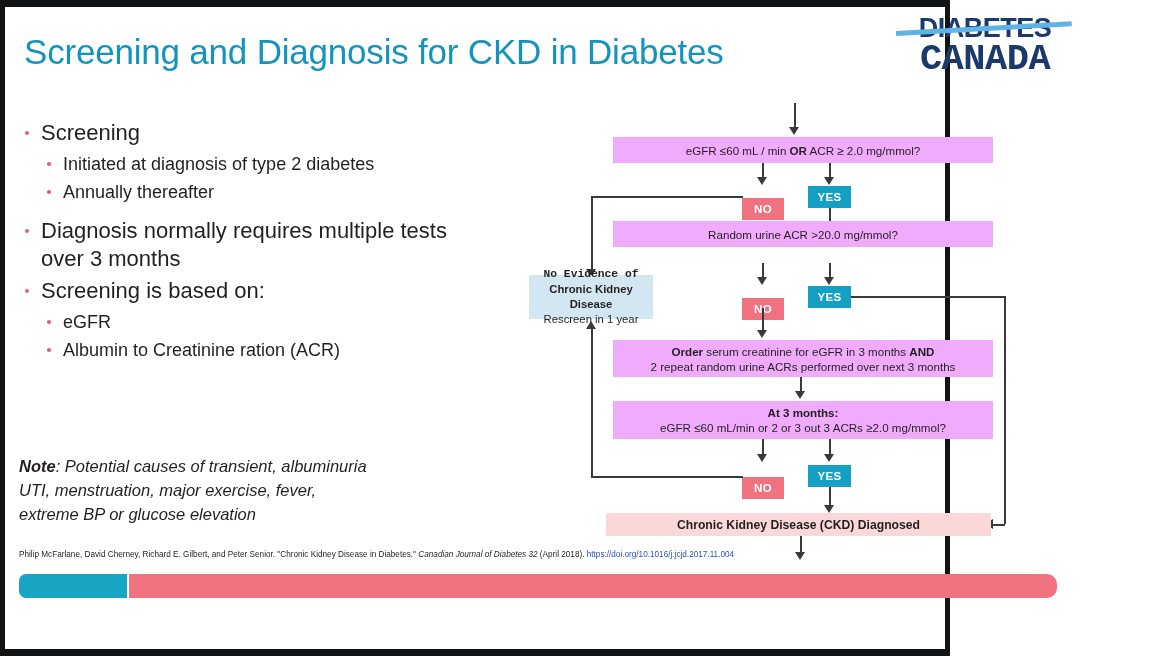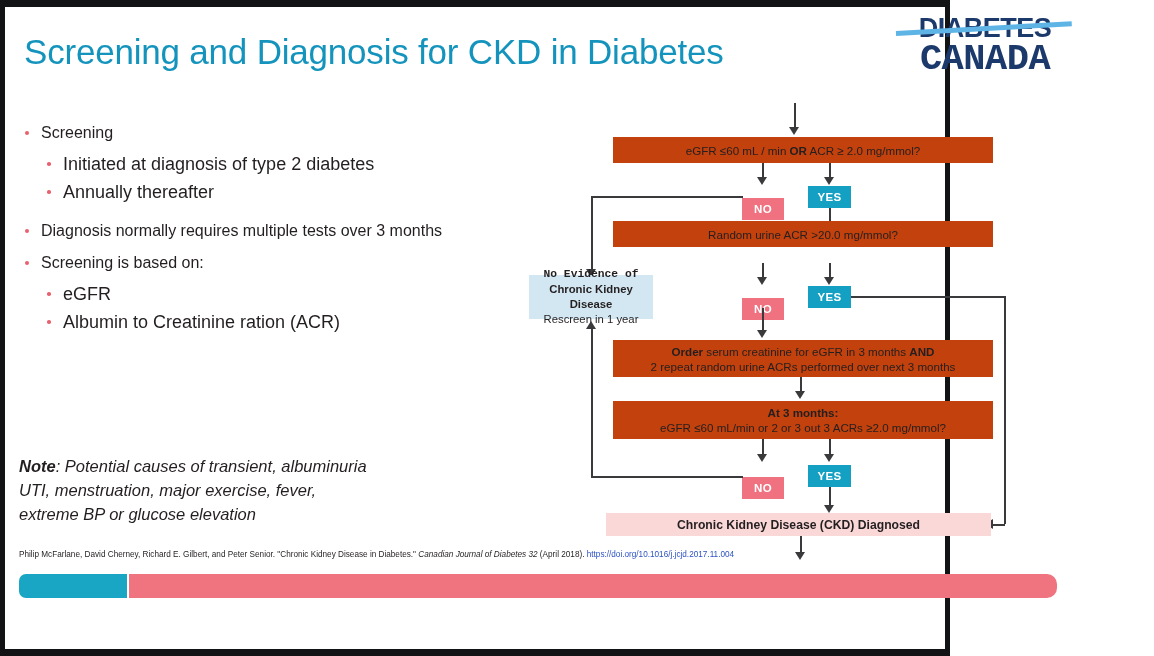--- a/index.html
+++ b/index.html
@@ -43,21 +43,21 @@
   .logo-w2{position:absolute;left:0;top:26px;width:180px;font-size:37px;font-family:Liberation Mono, monospace;}
   .logo-strike{
     position:absolute;left:1px;top:16px;width:176px;height:5px;
     background:#5eb4e5;
     transform:rotate(-3.2deg);
     transform-origin:left center;
   }
 
   
   .bullets{position:absolute;left:14px;top:112px;width:430px;}
-  .b1{position:relative;font-size:16px;line-height:28px;margin:0 0 4px 0;padding-left:22px;}
+  .b1{position:relative;font-size:22px;line-height:28px;margin:0 0 4px 0;padding-left:22px;}
   .b2{position:relative;font-size:18px;line-height:26px;margin:0 0 2px 0;padding-left:44px;}
   .b1::before{
     content:"";position:absolute;left:6px;top:12px;
     width:4px;height:4px;border-radius:50%;background:#e8616f;
   }
   .b2::before{
     content:"";position:absolute;left:28px;top:11px;
     width:3.5px;height:3.5px;border-radius:50%;background:#e8616f;
   }
   .spacer-sm{height:10px;}
@@ -87,21 +87,21 @@
     background:#ef7480;border-radius:0 10px 10px 0;
   }
 
   
   .flow{position:absolute;left:0;top:0;width:1144px;height:642px;}
   .fbox{
     position:absolute;box-sizing:border-box;
     display:flex;flex-direction:column;align-items:center;justify-content:center;
     text-align:center;
   }
-  .gray{background:#c2410c;font-size:11.6px;line-height:15px;color:#231f20;}
+  .gray{background:#f0abfc;font-size:11.6px;line-height:15px;color:#231f20;}
   .gray b{font-weight:bold;}
   .blue-box{background:#d3e7f2;font-size:11.3px;line-height:15px;}
   .blue-box .t1{font-weight:bold;font-family:Liberation Mono, monospace;}
   .blue-box .t2{font-weight:bold;}
   .pink-box{background:#fad8d8;font-size:12.2px;font-weight:bold;}
   .yn{
     position:absolute;box-sizing:border-box;
     display:flex;align-items:center;justify-content:center;
     color:#ffffff;font-size:11.5px;font-weight:bold;letter-spacing:0.3px;
   }

